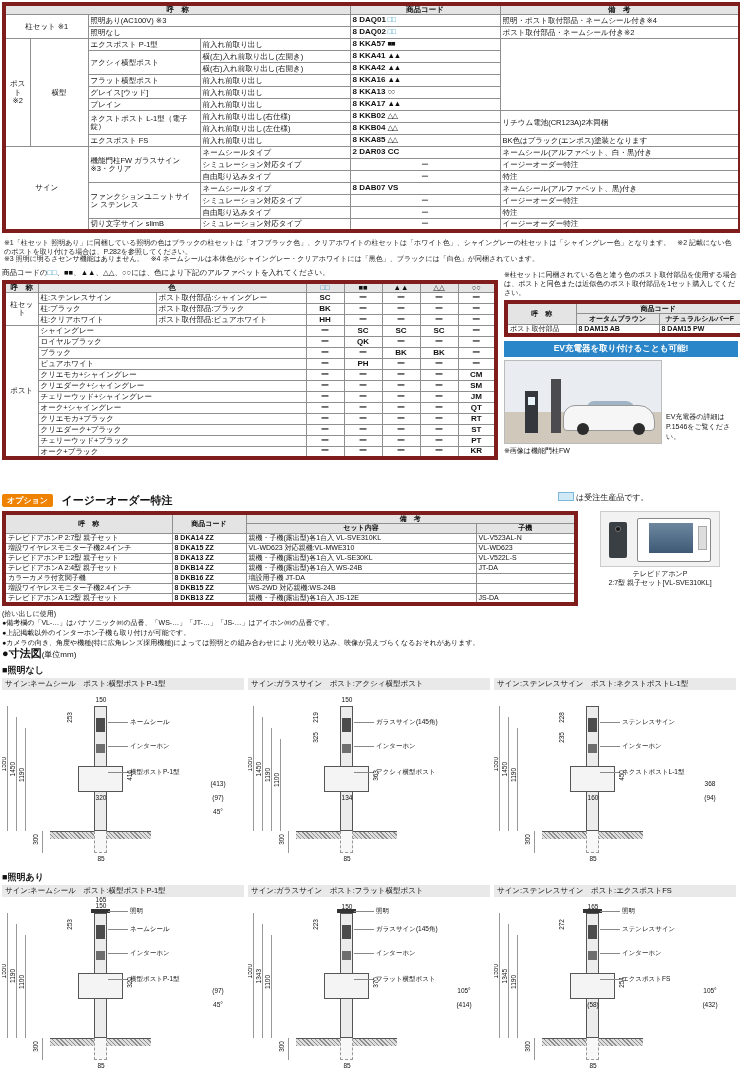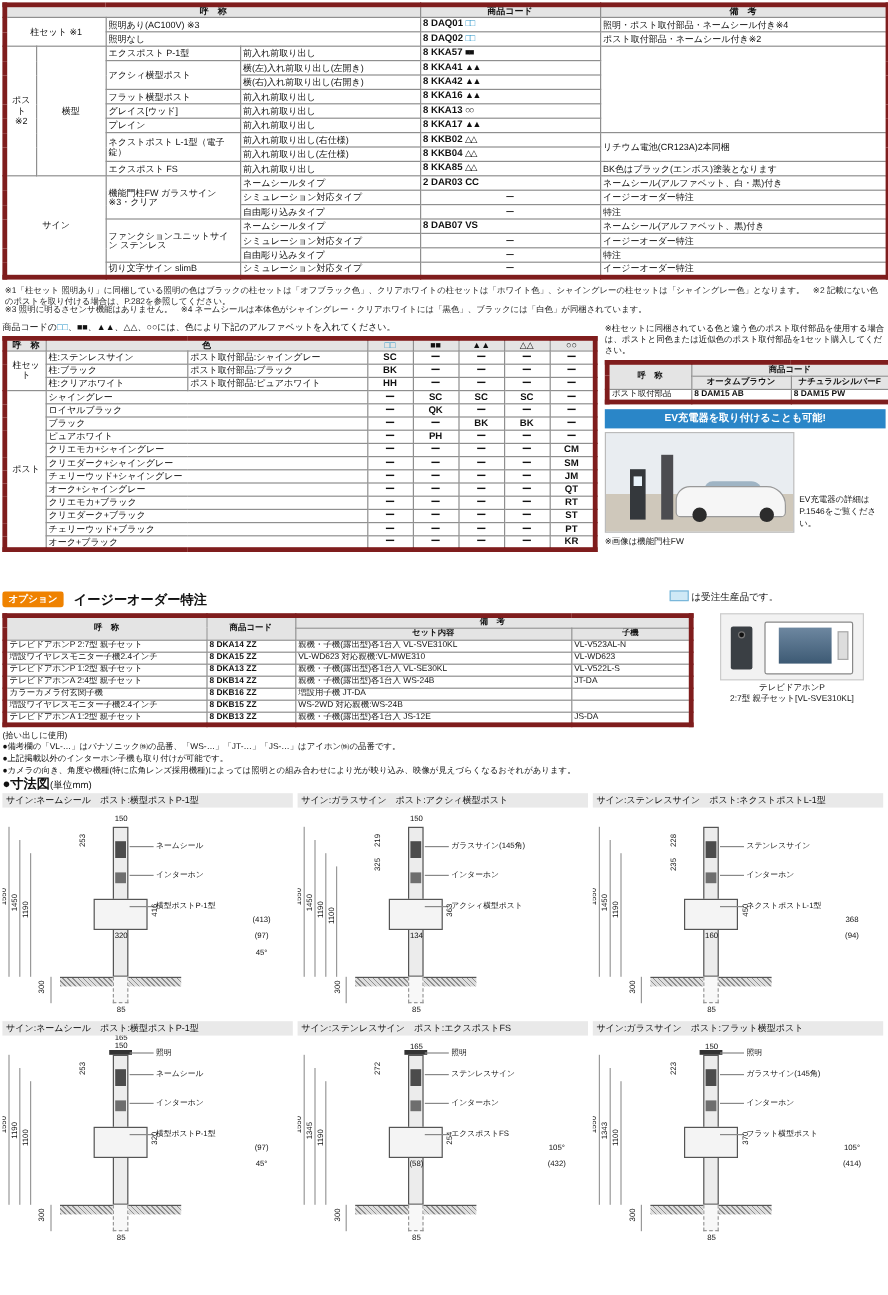--- a/index.html
+++ b/index.html
@@ -485,20 +485,21 @@
   <div class="ic-fn">
     <div>(拾い出しに使用)</div>
     <div>●備考欄の「VL-…」はパナソニック㈱の品番、「WS-…」「JT-…」「JS-…」はアイホン㈱の品番です。</div>
     <div>●上記掲載以外のインターホン子機も取り付けが可能です。</div>
     <div>●カメラの向き、角度や機種(特に広角レンズ採用機種)によっては照明との組み合わせにより光が映り込み、映像が見えづらくなるおそれがあります。</div>
   </div>
 </div>
 
 <div class="dims">
   <div class="dims-title"><span>●寸法図</span><span class="dims-unit">(単位mm)</span></div>
+  <div class="sec-label">■照明なし</div>
   <div class="diag-row">
       <div class="diagram">
         <div class="diag-cap">サイン:ネームシール　ポスト:横型ポストP-1型</div>
         <div class="diag-draw">
           <div class="pole" style="left: 92px; top: 16px; width: 13px; height: 125px;"></div>
           <div class="pole-underground" style="left: 92px; top: 141px; width: 13px; height: 22px;"></div>
           <div class="ground-hatch" style="left: 48px; top: 141px; width: 44px; height: 8px;"></div>
           <div class="ground-hatch" style="left: 105px; top: 141px; width: 44px; height: 8px;"></div>
           <div class="dim" style="left: 84px; top: 6px; width: 30px;">150</div>
           <div class="sign-box" style="left: 94px; top: 28px; width: 9px; height: 14px;"></div>
@@ -588,20 +589,21 @@
           <div class="dim-line-v" style="left: 40px; top: 141px; height: 22px;"></div>
           <div class="dim rot" style="left: 30px; top: 144px;">300</div>
           <div class="dim" style="left: 84px; top: 165px; width: 30px;">85</div>
           <div class="dim rot" style="left: 124px; top: 80px;">450</div>
           <div class="dim" style="left: 78px; top: 104px; width: 42px;">160</div>
           <div class="dim" style="left: 196px; top: 90px; width: 40px;">368</div>
           <div class="dim" style="left: 196px; top: 104px; width: 40px;">(94)</div>
         </div>
       </div>
     </div>
+  <div class="sec-label">■照明あり</div>
   <div class="diag-row">
       <div class="diagram">
         <div class="diag-cap">サイン:ネームシール　ポスト:横型ポストP-1型</div>
         <div class="diag-draw">
           <div class="pole" style="left: 92px; top: 16px; width: 13px; height: 125px;"></div>
           <div class="pole-underground" style="left: 92px; top: 141px; width: 13px; height: 22px;"></div>
           <div class="ground-hatch" style="left: 48px; top: 141px; width: 44px; height: 8px;"></div>
           <div class="ground-hatch" style="left: 105px; top: 141px; width: 44px; height: 8px;"></div>
           <div class="lamp-box" style="left: 89px; top: 12px; width: 19px; height: 4px;"></div>
           <div class="dim" style="left: 84px; top: -1px; width: 30px;">165</div>
@@ -626,20 +628,55 @@
           <div class="dim rot" style="left: 64px; top: 22px;">253</div>
           <div class="dim-line-v" style="left: 40px; top: 141px; height: 22px;"></div>
           <div class="dim rot" style="left: 30px; top: 144px;">300</div>
           <div class="dim" style="left: 84px; top: 165px; width: 30px;">85</div>
           <div class="dim rot" style="left: 124px; top: 80px;">320</div>
           <div class="dim" style="left: 196px; top: 90px; width: 40px;">(97)</div>
           <div class="dim" style="left: 196px; top: 104px; width: 40px;">45°</div>
         </div>
       </div>
       <div class="diagram">
+        <div class="diag-cap">サイン:ガラスサイン　ポスト:フラット横型ポスト</div>
+        <div class="diag-draw">
+          <div class="pole" style="left: 92px; top: 16px; width: 13px; height: 125px;"></div>
+          <div class="pole-underground" style="left: 92px; top: 141px; width: 13px; height: 22px;"></div>
+          <div class="ground-hatch" style="left: 48px; top: 141px; width: 44px; height: 8px;"></div>
+          <div class="ground-hatch" style="left: 105px; top: 141px; width: 44px; height: 8px;"></div>
+          <div class="lamp-box" style="left: 89px; top: 12px; width: 19px; height: 4px;"></div>
+          <div class="dim" style="left: 84px; top: 6px; width: 30px;">150</div>
+          <div class="sign-box" style="left: 94px; top: 28px; width: 9px; height: 14px;"></div>
+          <div class="intercom-box" style="left: 94px; top: 54px; width: 9px; height: 9px;"></div>
+          <div class="post-box" style="left: 76px; top: 76px; width: 45px; height: 26px;"></div>
+          <div class="part-label" style="left: 128px; top: 10px;">照明</div>
+          <div class="leader-line" style="left: 106px; top: 14px; width: 20px;"></div>
+          <div class="part-label" style="left: 128px; top: 28px;">ガラスサイン(145角)</div>
+          <div class="leader-line" style="left: 106px; top: 32px; width: 20px;"></div>
+          <div class="part-label" style="left: 128px; top: 52px;">インターホン</div>
+          <div class="leader-line" style="left: 106px; top: 56px; width: 20px;"></div>
+          <div class="part-label" style="left: 128px; top: 78px;">フラット横型ポスト</div>
+          <div class="leader-line" style="left: 106px; top: 82px; width: 20px;"></div>
+          <div class="dim-line-v" style="left: 5px; top: 16px; height: 125px;"></div>
+          <div class="dim rot" style="left: -2px; top: 66.5px;">1550</div>
+          <div class="dim-line-v" style="left: 14px; top: 27px; height: 114px;"></div>
+          <div class="dim rot" style="left: 7px; top: 72px;">1343</div>
+          <div class="dim-line-v" style="left: 23px; top: 38px; height: 103px;"></div>
+          <div class="dim rot" style="left: 16px; top: 77.5px;">1100</div>
+          <div class="dim rot" style="left: 64px; top: 22px;">223</div>
+          <div class="dim-line-v" style="left: 40px; top: 141px; height: 22px;"></div>
+          <div class="dim rot" style="left: 30px; top: 144px;">300</div>
+          <div class="dim" style="left: 84px; top: 165px; width: 30px;">85</div>
+          <div class="dim rot" style="left: 124px; top: 80px;">370</div>
+          <div class="dim" style="left: 196px; top: 90px; width: 40px;">105°</div>
+          <div class="dim" style="left: 196px; top: 104px; width: 40px;">(414)</div>
+        </div>
+      </div>
+      <div class="diagram">
         <div class="diag-cap">サイン:ステンレスサイン　ポスト:エクスポストFS</div>
         <div class="diag-draw">
           <div class="pole" style="left: 92px; top: 16px; width: 13px; height: 125px;"></div>
           <div class="pole-underground" style="left: 92px; top: 141px; width: 13px; height: 22px;"></div>
           <div class="ground-hatch" style="left: 48px; top: 141px; width: 44px; height: 8px;"></div>
           <div class="ground-hatch" style="left: 105px; top: 141px; width: 44px; height: 8px;"></div>
           <div class="lamp-box" style="left: 89px; top: 12px; width: 19px; height: 4px;"></div>
           <div class="dim" style="left: 84px; top: 6px; width: 30px;">165</div>
           <div class="sign-box" style="left: 94px; top: 28px; width: 9px; height: 14px;"></div>
           <div class="intercom-box" style="left: 94px; top: 54px; width: 9px; height: 9px;"></div>
@@ -661,49 +698,14 @@
           <div class="dim rot" style="left: 64px; top: 22px;">272</div>
           <div class="dim-line-v" style="left: 40px; top: 141px; height: 22px;"></div>
           <div class="dim rot" style="left: 30px; top: 144px;">300</div>
           <div class="dim" style="left: 84px; top: 165px; width: 30px;">85</div>
           <div class="dim rot" style="left: 124px; top: 80px;">254</div>
           <div class="dim" style="left: 78px; top: 104px; width: 42px;">(58)</div>
           <div class="dim" style="left: 196px; top: 90px; width: 40px;">105°</div>
           <div class="dim" style="left: 196px; top: 104px; width: 40px;">(432)</div>
         </div>
       </div>
-      <div class="diagram">
-        <div class="diag-cap">サイン:ガラスサイン　ポスト:フラット横型ポスト</div>
-        <div class="diag-draw">
-          <div class="pole" style="left: 92px; top: 16px; width: 13px; height: 125px;"></div>
-          <div class="pole-underground" style="left: 92px; top: 141px; width: 13px; height: 22px;"></div>
-          <div class="ground-hatch" style="left: 48px; top: 141px; width: 44px; height: 8px;"></div>
-          <div class="ground-hatch" style="left: 105px; top: 141px; width: 44px; height: 8px;"></div>
-          <div class="lamp-box" style="left: 89px; top: 12px; width: 19px; height: 4px;"></div>
-          <div class="dim" style="left: 84px; top: 6px; width: 30px;">150</div>
-          <div class="sign-box" style="left: 94px; top: 28px; width: 9px; height: 14px;"></div>
-          <div class="intercom-box" style="left: 94px; top: 54px; width: 9px; height: 9px;"></div>
-          <div class="post-box" style="left: 76px; top: 76px; width: 45px; height: 26px;"></div>
-          <div class="part-label" style="left: 128px; top: 10px;">照明</div>
-          <div class="leader-line" style="left: 106px; top: 14px; width: 20px;"></div>
-          <div class="part-label" style="left: 128px; top: 28px;">ガラスサイン(145角)</div>
-          <div class="leader-line" style="left: 106px; top: 32px; width: 20px;"></div>
-          <div class="part-label" style="left: 128px; top: 52px;">インターホン</div>
-          <div class="leader-line" style="left: 106px; top: 56px; width: 20px;"></div>
-          <div class="part-label" style="left: 128px; top: 78px;">フラット横型ポスト</div>
-          <div class="leader-line" style="left: 106px; top: 82px; width: 20px;"></div>
-          <div class="dim-line-v" style="left: 5px; top: 16px; height: 125px;"></div>
-          <div class="dim rot" style="left: -2px; top: 66.5px;">1550</div>
-          <div class="dim-line-v" style="left: 14px; top: 27px; height: 114px;"></div>
-          <div class="dim rot" style="left: 7px; top: 72px;">1343</div>
-          <div class="dim-line-v" style="left: 23px; top: 38px; height: 103px;"></div>
-          <div class="dim rot" style="left: 16px; top: 77.5px;">1100</div>
-          <div class="dim rot" style="left: 64px; top: 22px;">223</div>
-          <div class="dim-line-v" style="left: 40px; top: 141px; height: 22px;"></div>
-          <div class="dim rot" style="left: 30px; top: 144px;">300</div>
-          <div class="dim" style="left: 84px; top: 165px; width: 30px;">85</div>
-          <div class="dim rot" style="left: 124px; top: 80px;">370</div>
-          <div class="dim" style="left: 196px; top: 90px; width: 40px;">105°</div>
-          <div class="dim" style="left: 196px; top: 104px; width: 40px;">(414)</div>
-        </div>
-      </div>
     </div>
 </div>
 
 </body></html>

